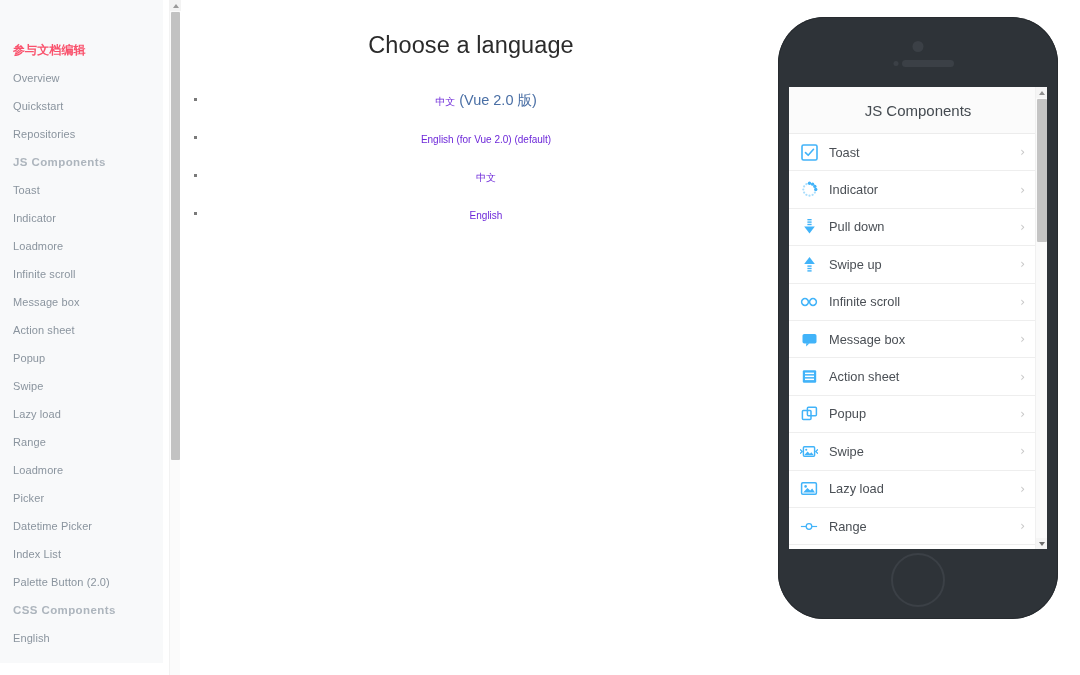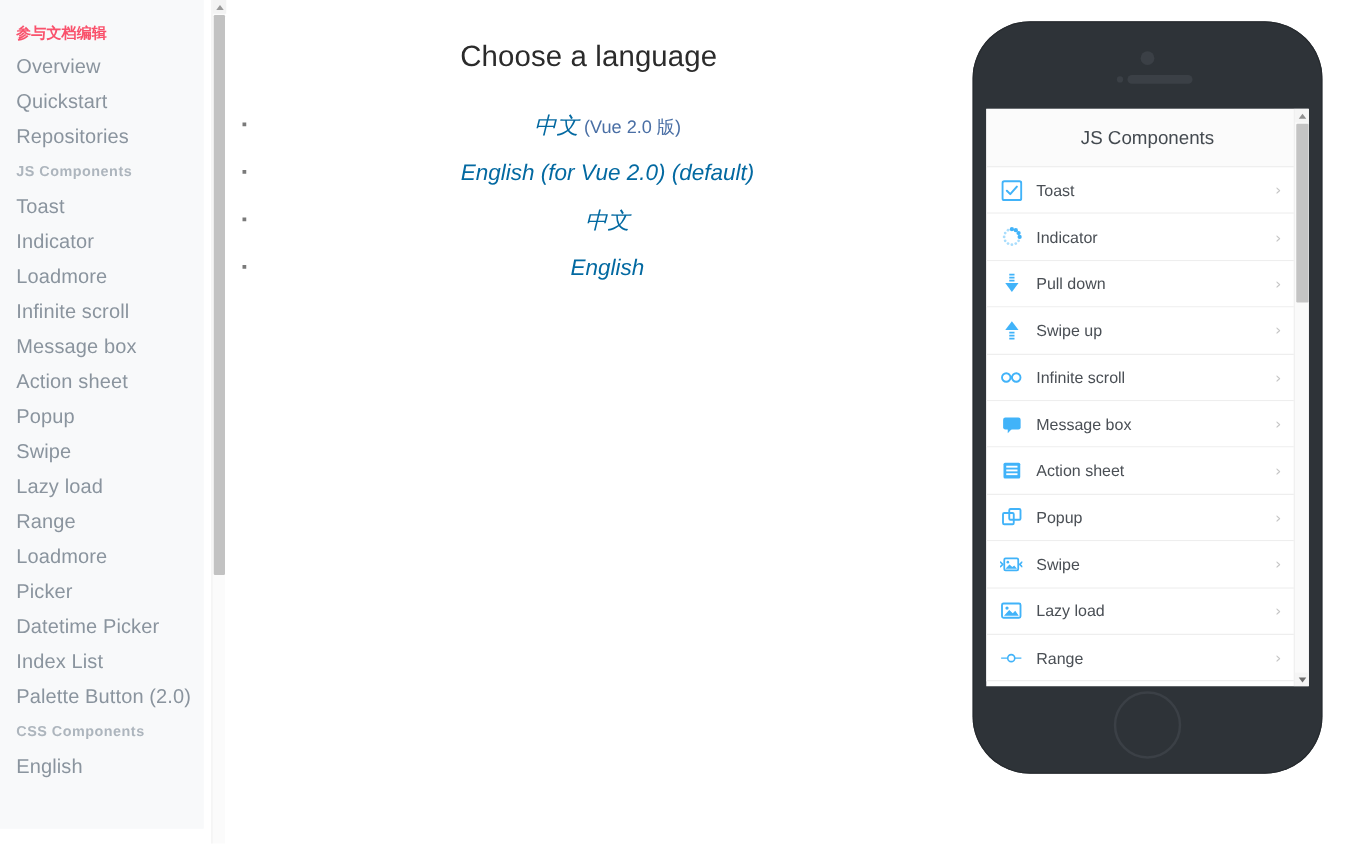--- a/index.html
+++ b/index.html
@@ -10,26 +10,26 @@
     font-family: "Liberation Sans", sans-serif;
     -webkit-font-smoothing: antialiased;
   }
   .page { position: relative; width: 1080px; height: 675px; background: #fff; }
 
   
   .sidebar {
     position: absolute; left: 0; top: 0;
     width: 163px; height: 663px;
     background: #f8f9fa;
-    padding-top: 12px;
+    padding-top: 36px;
     overflow: hidden;
   }
   .nav-link {
     display: block;
-    font-size: 16px;
+    font-size: 11px;
     line-height: 28px;
     height: 28px;
     padding-left: 13px;
     color: #8d9aa5;
     text-decoration: none;
     white-space: nowrap;
     letter-spacing: 0.1px;
   }
   .nav-link.highlight { color: #f9526c; font-weight: bold; font-size: 12px; }
   .nav-link.section { color: #adb5bd; font-weight: bold; font-size: 11.5px; letter-spacing: 0.4px; }
@@ -83,24 +83,23 @@
     color: #4a6fa5;
   }
   .lang-list li::before {
     content: "";
     position: absolute;
     left: 0; top: 16px;
     width: 3px; height: 3px;
     background: #7a7a7a;
   }
   .lang-list a {
-    color: #0369a1;
+    color: #6d28d9;
     text-decoration: none;
-    font-size: 18px;
-    font-style: italic;
+    font-size: 10px;
   }
 
   
   .phone {
     position: absolute;
     left: 778px; top: 17px;
     width: 280px; height: 602px;
     background: #2e3338;
     border-radius: 46px;
     box-shadow: 0 0 0 1px #272b2f inset;

